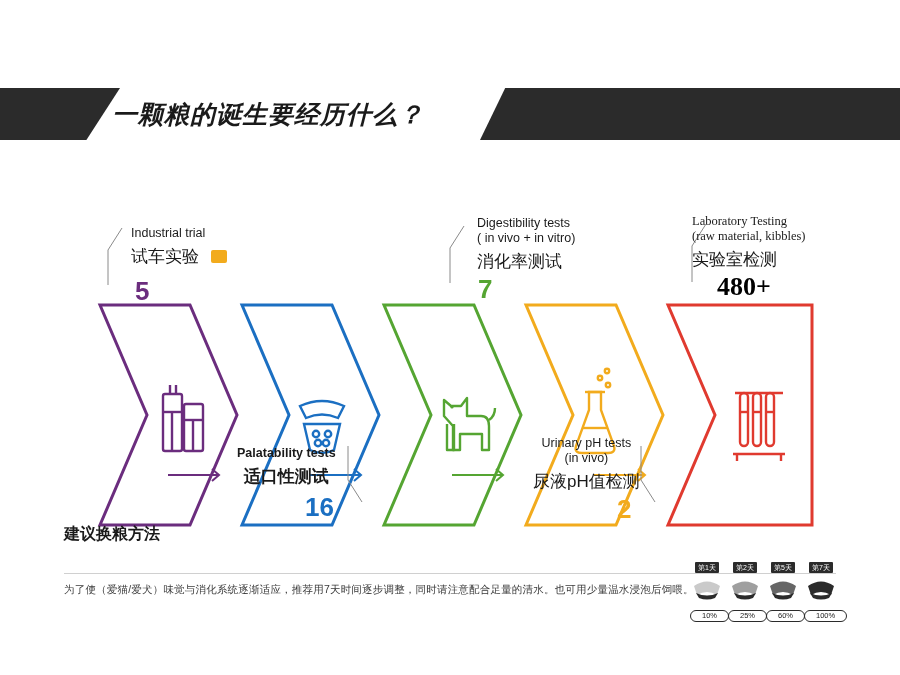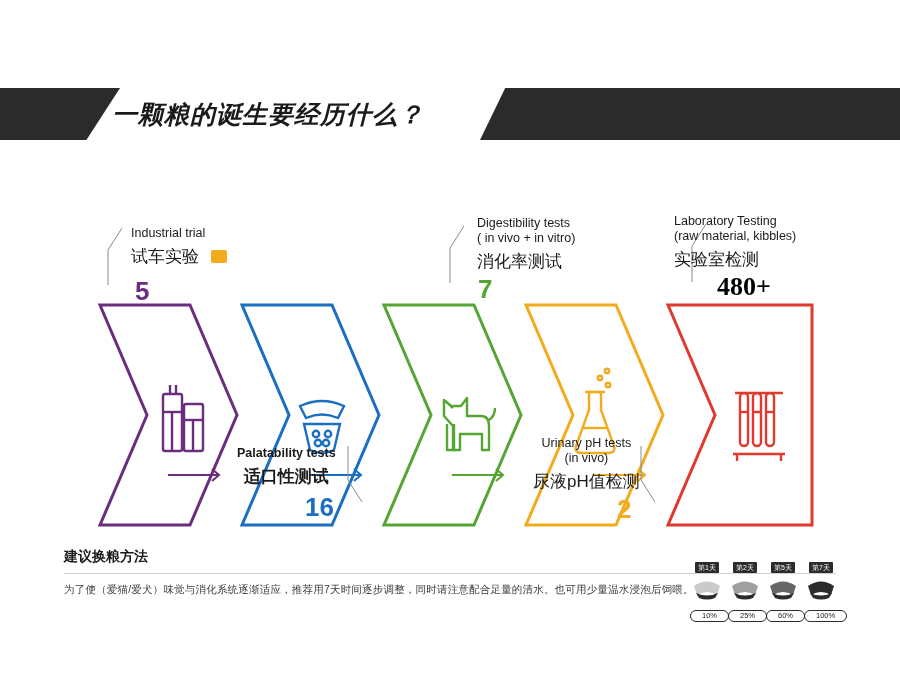--- a/index.html
+++ b/index.html
@@ -83,22 +83,22 @@
     position: absolute;
     font-size: 26px;
     font-weight: bold;
     white-space: nowrap;
   }
 
   
   .footer-title {
     position: absolute;
     left: 64px;
-    top: 548px;
-    font-size: 14px;
+    top: 524px;
+    font-size: 16px;
     font-weight: bold;
     color: #1a1a1a;
   }
   .footer-rule {
     position: absolute;
     left: 64px;
     top: 573px;
     width: 772px;
     height: 1px;
     background: #d0d0d0;
@@ -263,21 +263,21 @@
   <span class="num" style="left:135px; top:96px; color:#6b2d7e;">5</span>
   <span style="position:absolute;left:211px;top:70px;width:16px;height:13px;background:#f2ab1d;border-radius:2px;"></span>
 
   <div class="lbl" style="left:477px; top:36px;">
     <span>Digestibility tests</span><br>
     <span>( in vivo + in vitro)</span>
     <span class="cn">消化率测试</span>
   </div>
   <span class="num" style="left:478px; top:94px; color:#55a532;">7</span>
 
-  <div class="lbl" style="left:674px; top:34px;">
+  <div class="lbl" style="left:692px; top:34px;font-family:Liberation Serif, serif;">
     <span>Laboratory Testing</span><br>
     <span>(raw material, kibbles)</span>
     <span class="cn">实验室检测</span>
   </div>
   <span class="num" style="left:717px; top:92px; color:#000000;font-family:Liberation Serif, serif;">480+</span>
 
   <div class="lbl" style="left:237px; top:266px; text-align:center;font-weight:bold;">
     <span>Palatability tests</span>
     <span class="cn">适口性测试</span>
   </div>

